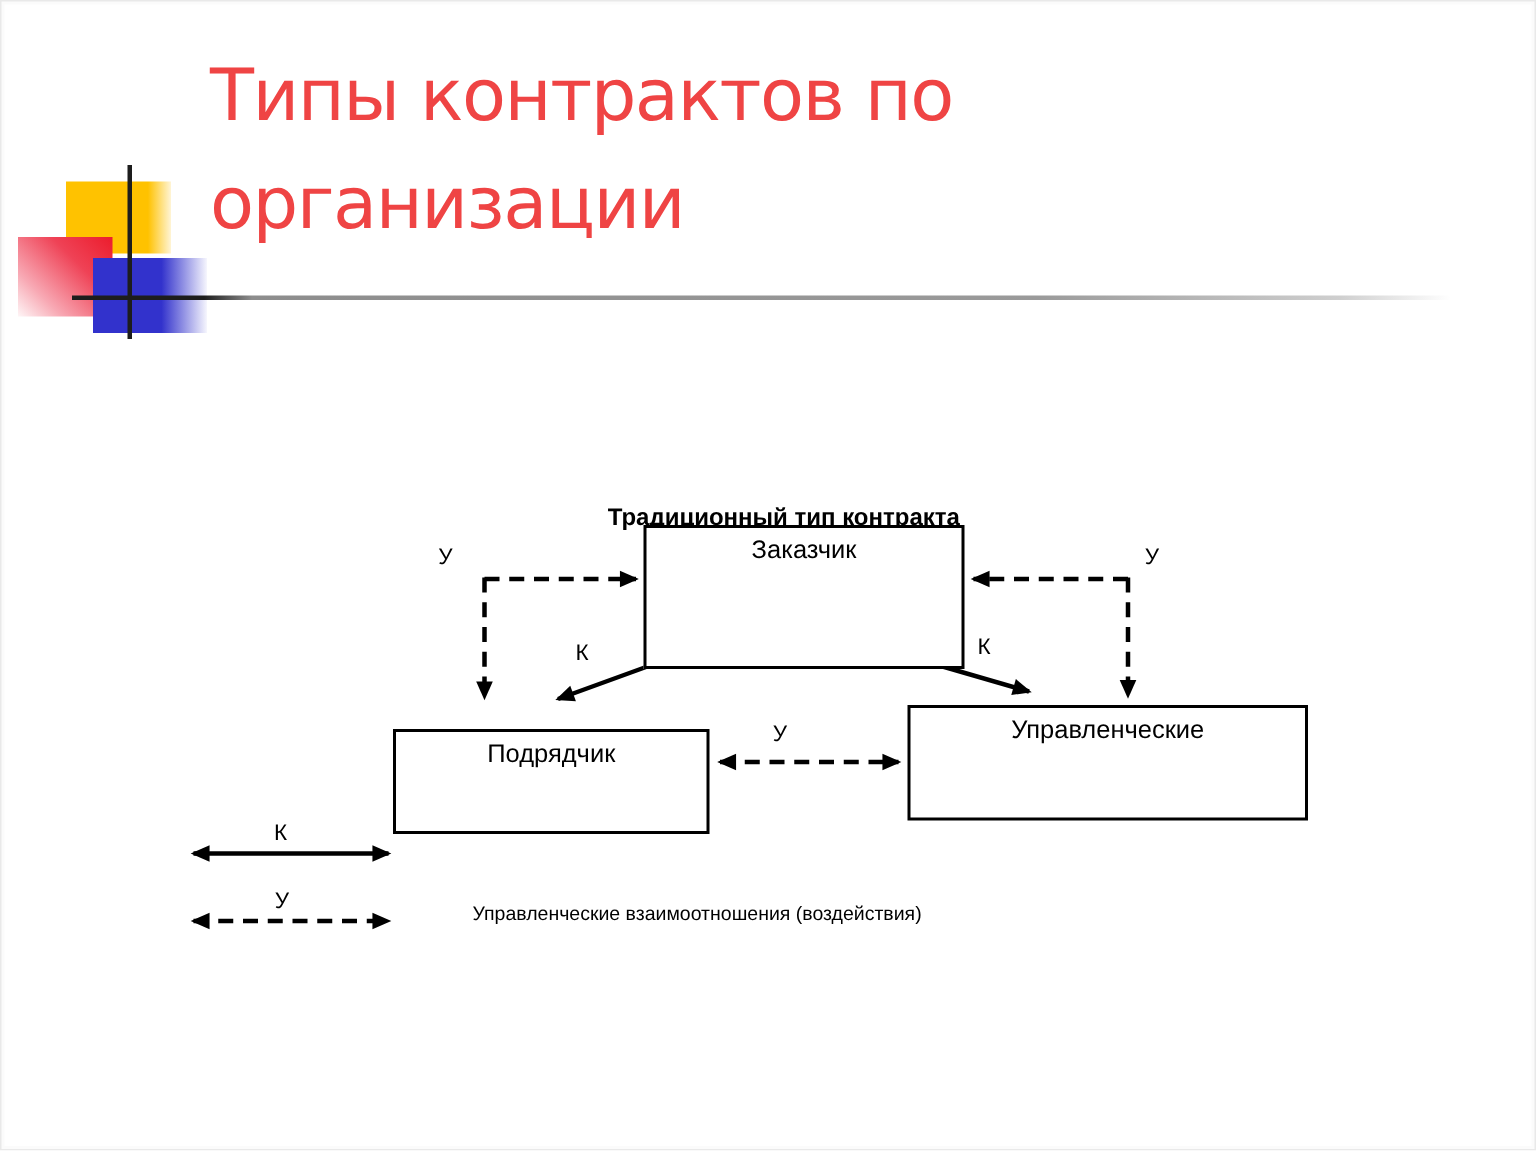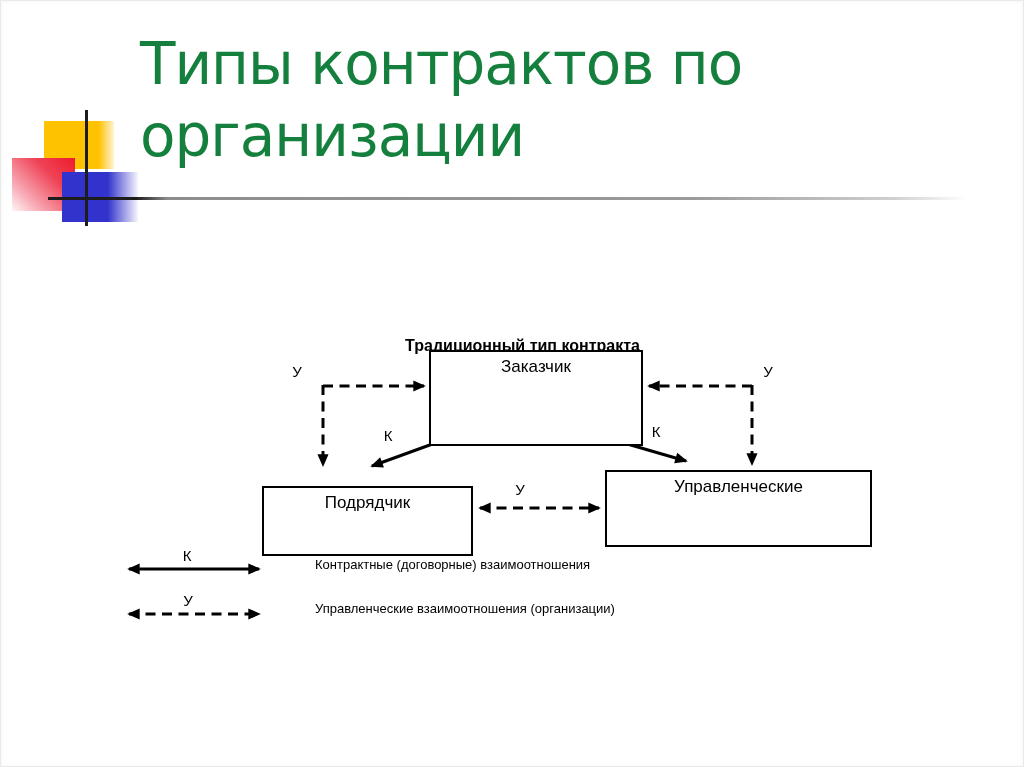--- a/index.html
+++ b/index.html
@@ -13,24 +13,24 @@
     box-shadow: inset 0 0 0 1px #e9e9e9, inset 0 0 0 3px #fbfbfb;
   }
 
   
   .slide-title {
     position: absolute;
     left: 140px;
     top: 28px;
     width: 650px;
     font-family: "DejaVu Sans", "Liberation Sans", sans-serif;
-    font-size: 58px;
+    font-size: 48px;
     line-height: 72px;
     letter-spacing: -1px;
-    color: #15803d;
+    color: #ef4444;
     font-weight: 400;
   }
 
   
   .sq { position: absolute; }
   .sq-yellow {
     left: 44px; top: 121px; width: 70px; height: 48px;
     background: linear-gradient(to right, #ffc200 0%, #ffc200 78%, rgba(255,214,90,0.25) 100%);
   }
   .sq-red {
@@ -164,16 +164,15 @@
   </div>
 
   <div class="edge-label lbl-u-left">У</div>
   <div class="edge-label lbl-u-right">У</div>
   <div class="edge-label lbl-u-middle">У</div>
   <div class="edge-label lbl-k-left">К</div>
   <div class="edge-label lbl-k-right">К</div>
 
   <div class="edge-label lbl-legend-k">К</div>
   <div class="edge-label lbl-legend-u">У</div>
-  <div class="legend-text legend-text-contract">Контрактные (договорные) взаимоотношения</div>
-  <div class="legend-text legend-text-management">Управленческие взаимоотношения (организации)</div>
+  <div class="legend-text legend-text-management">Управленческие взаимоотношения (воздействия)</div>
 
 </div>
 
 </body></html>

